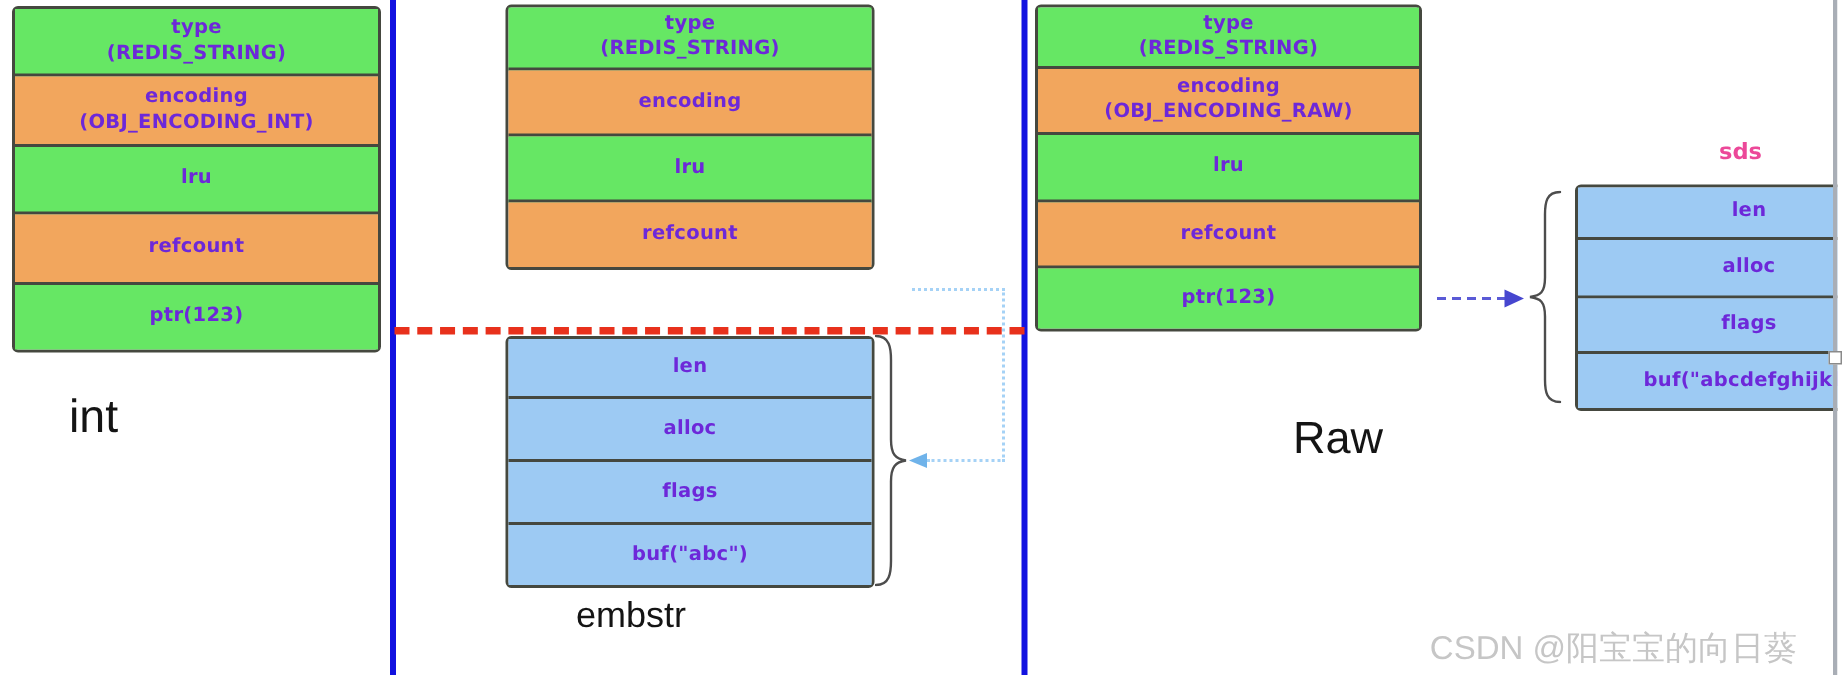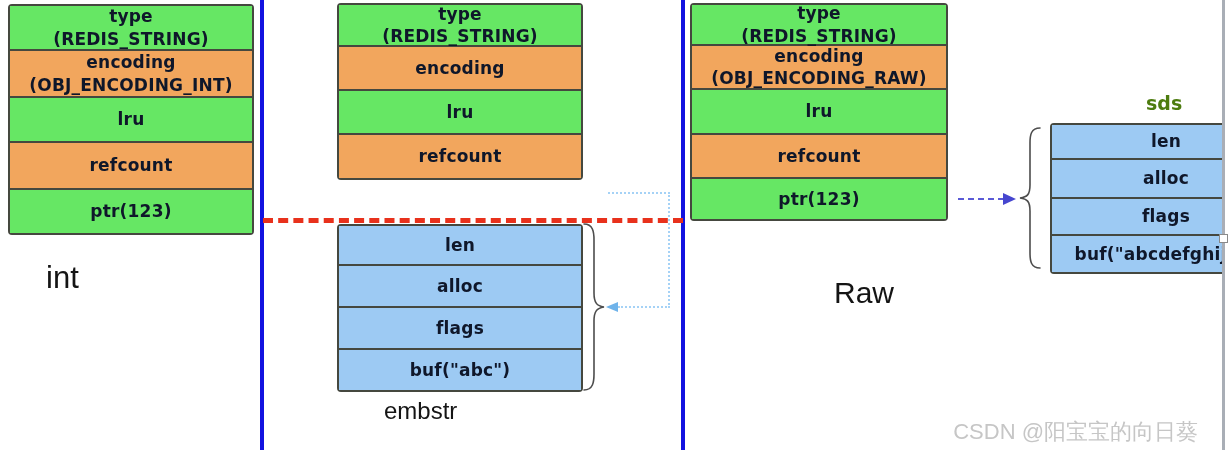--- a/index.html
+++ b/index.html
@@ -14,29 +14,29 @@
     position:relative;width:1230px;height:450px;background:#ffffff;
     overflow:hidden;font-family:"DejaVu Sans",sans-serif;
   }
   .vline{position:absolute;top:0;height:450px;width:4px;background:var(--divider-blue);z-index:3;}
   .redline{position:absolute;left:263px;top:218px;width:420px;height:0;
     border-top:5px dashed var(--dashed-red);z-index:4;}
   .stack{position:absolute;border:2px solid var(--border-dark);border-radius:4px;
     background:#fff;z-index:2;box-sizing:content-box;}
   .cell{display:flex;flex-direction:column;align-items:center;justify-content:center;
     border-bottom:2px solid var(--border-dark);
-    font-weight:bold;font-size:17px;color:#0f172a;text-align:center;line-height:1.3;
+    font-weight:bold;font-size:13px;color:#6d28d9;text-align:center;line-height:1.3;
     letter-spacing:0.2px;}
   .cell:last-child{border-bottom:none;}
   .c-green{background:var(--green);}
   .c-orange{background:var(--orange);text-align:center;}
   .c-blue{background:var(--blue);}
   .biglabel{position:absolute;font-size:31px;color:var(--label-text);
     font-family:"Liberation Sans","DejaVu Sans",sans-serif;z-index:2;}
-  .sds-title{position:absolute;font-weight:bold;font-size:19px;color:#4d7c0f;z-index:2;}
+  .sds-title{position:absolute;font-weight:bold;font-size:15px;color:#ec4899;z-index:2;}
   .seg{position:absolute;z-index:2;}
   .dot-h{border-top:2px dotted var(--arrow-light-blue);}
   .dot-v{border-left:2px dotted var(--arrow-light-blue);}
   .dash-h{border-top:2px dashed var(--arrow-purple);}
   .tri{position:absolute;width:0;height:0;z-index:2;}
   .tri-left{border-top:5px solid transparent;border-bottom:5px solid transparent;
     border-right:12px solid var(--arrow-light-blue-head);}
   .tri-right{border-top:6px solid transparent;border-bottom:6px solid transparent;
     border-left:13px solid #4646cf;}
   .brace{position:absolute;z-index:2;}
@@ -134,21 +134,21 @@
     <div class="cell c-green" style="height:43px">
       <span>lru</span>
     </div>
     <div class="cell c-orange" style="height:42px">
       <span>refcount</span>
     </div>
     <div class="cell c-green" style="height:40px">
       <span>ptr(123)</span>
     </div>
   </div>
-  <div class="biglabel" style="left:834px;top:276px;font-size:30px">Raw</div>
+  <div class="biglabel" style="left:862px;top:276px;font-size:30px">Raw</div>
 
   <div class="seg dash-h" style="left:958px;top:198px;width:46px"></div>
   <div class="tri tri-right" style="left:1003px;top:193px"></div>
 
   <svg class="brace" style="left:1016px;top:127px" width="26" height="142" viewBox="0 0 26 142">
     <path d="M24,1 C15,1 14,8 14,16 L14,58 C14,68 11,70 4,71 C11,72 14,74 14,84 L14,126 C14,134 15,141 24,141"></path>
   </svg>
 
   <div class="sds-title" style="left:1146px;top:92px">sds</div>
   <div class="stack" style="left:1050px;top:123px;width:228px">

